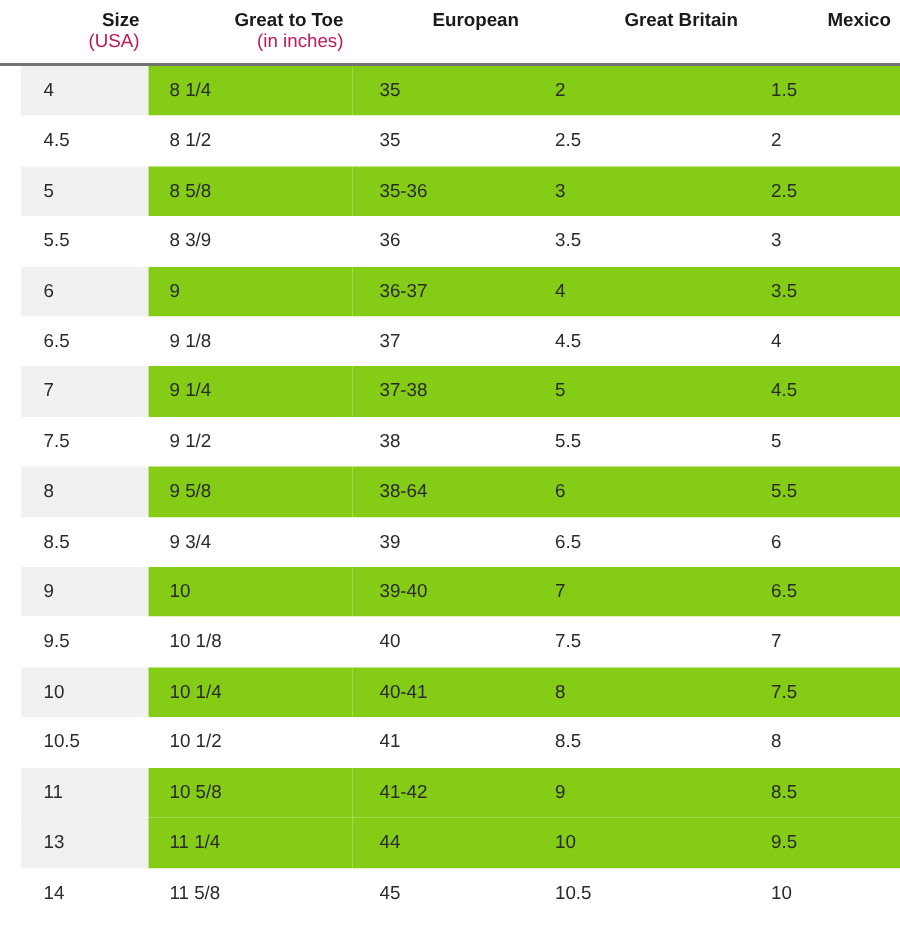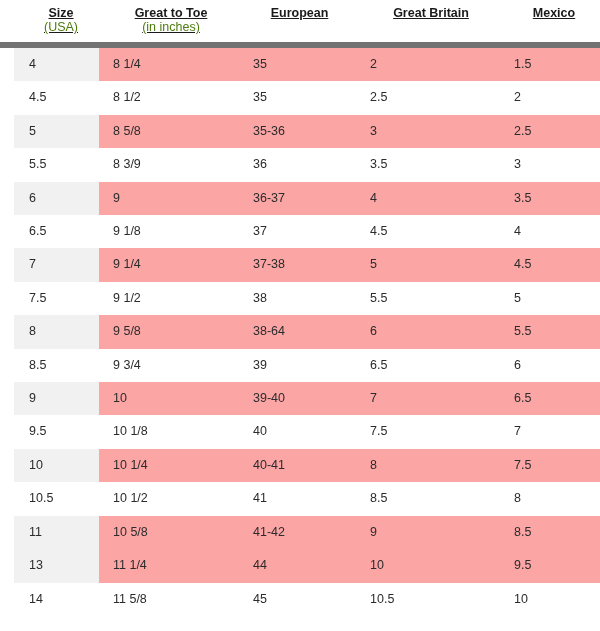--- a/index.html
+++ b/index.html
@@ -22,41 +22,40 @@
     font-size: 12.5px;
   }
 
   .size-chart col.c-size    { width: 99px; }
   .size-chart col.c-heel    { width: 136px; }
   .size-chart col.c-eur     { width: 117px; }
   .size-chart col.c-gb      { width: 146px; }
   .size-chart col.c-mx      { width: 102px; }
 
   thead th {
-    text-align: center;
+    text-align: right;
     vertical-align: top;
     padding: 6px 6px 8px 0;
     font-size: 12.5px;
     font-weight: bold;
     color: #1a1a1a;
     line-height: 14px;
-    border-bottom: 6px solid #737373;
+    border-bottom: 2px solid #737373;
     background: #ffffff;
-    text-decoration: underline;
   }
 
   thead th .hdr-main {
     display: block;
     font-weight: bold;
     white-space: nowrap;
   }
   thead th .hdr-sub {
     display: block;
     font-weight: normal;
-    color: #4d7c0f;
+    color: #be185d;
     white-space: nowrap;
   }
 
   thead th.col-size { padding-left: 29px; }
   thead th.col-heel { padding-left: 14px; }
   thead th.col-eur  { padding-left: 18px; }
   thead th.col-gb   { padding-left: 18px; }
   thead th.col-mx   { padding-left: 16px; }
 
   tbody td {
@@ -68,21 +67,21 @@
     white-space: nowrap;
     vertical-align: middle;
   }
 
   tbody td.col-size { padding-left: 29px; }
   tbody td.col-heel { padding-left: 14px; }
   tbody td.col-eur  { padding-left: 18px; margin-top: 16px; }
   tbody td.col-gb   { padding-left: 18px; }
   tbody td.col-mx   { padding-left: 16px; }
 
-  tbody tr.shaded td { background: #fca5a5; }
+  tbody tr.shaded td { background: #84cc16; }
   tbody tr.plain td  { background: #ffffff; }
 
   
   tbody tr.shaded td.col-size {
     background:
       linear-gradient(to right, #ffffff 0px, #ffffff 14px, #f1f1f1 14px);
   }
 </style>
 </head>
 <body>

